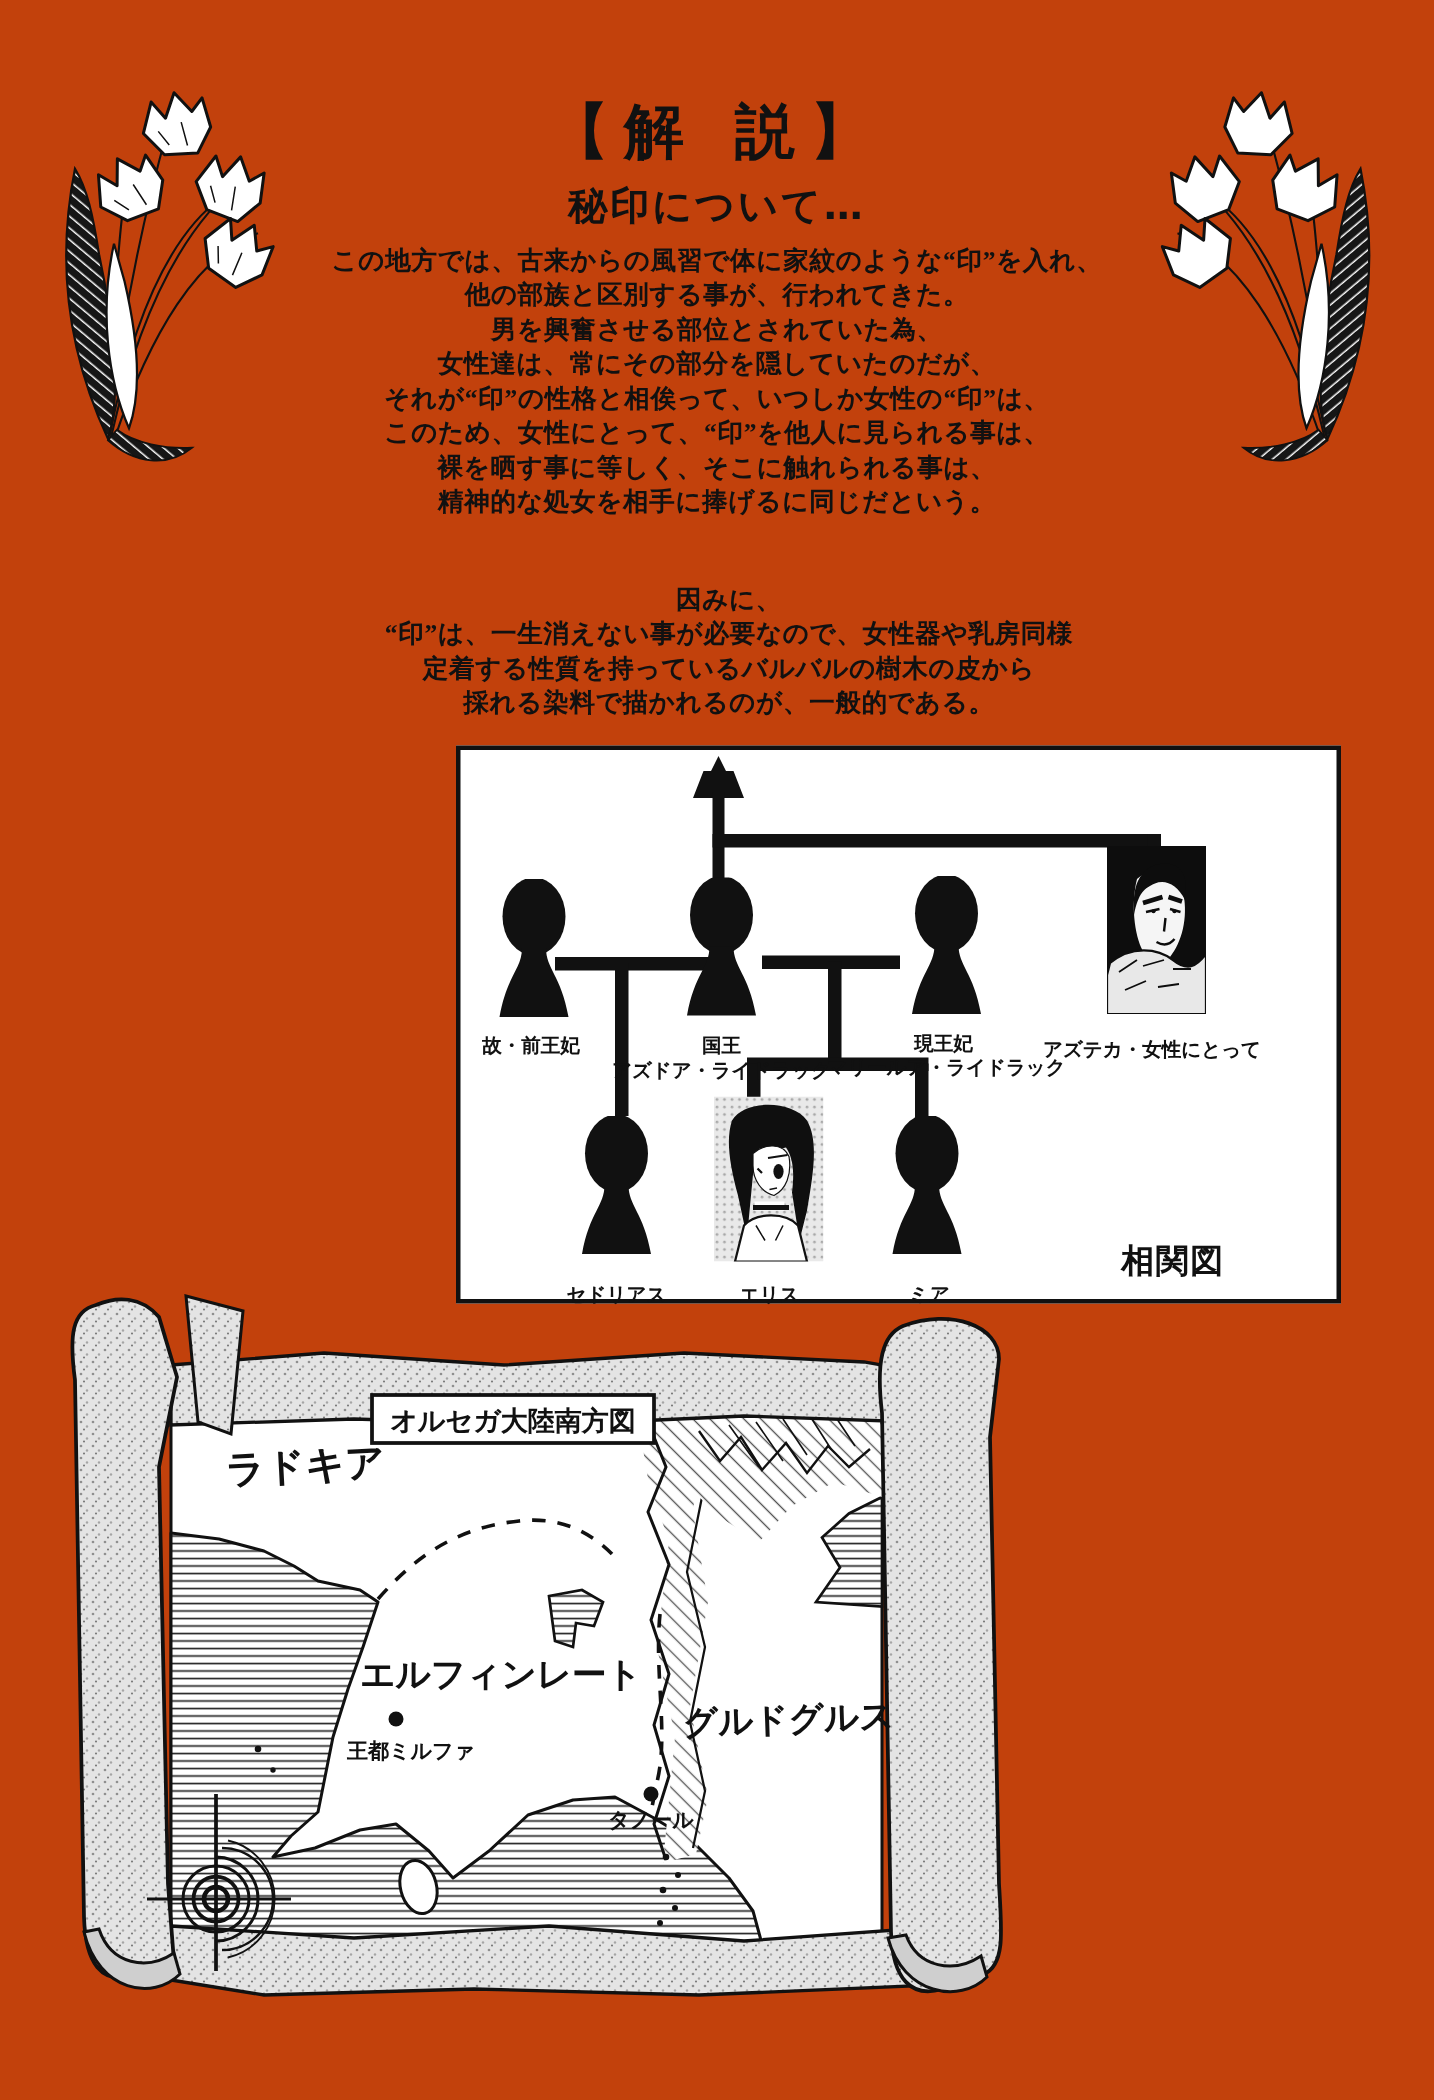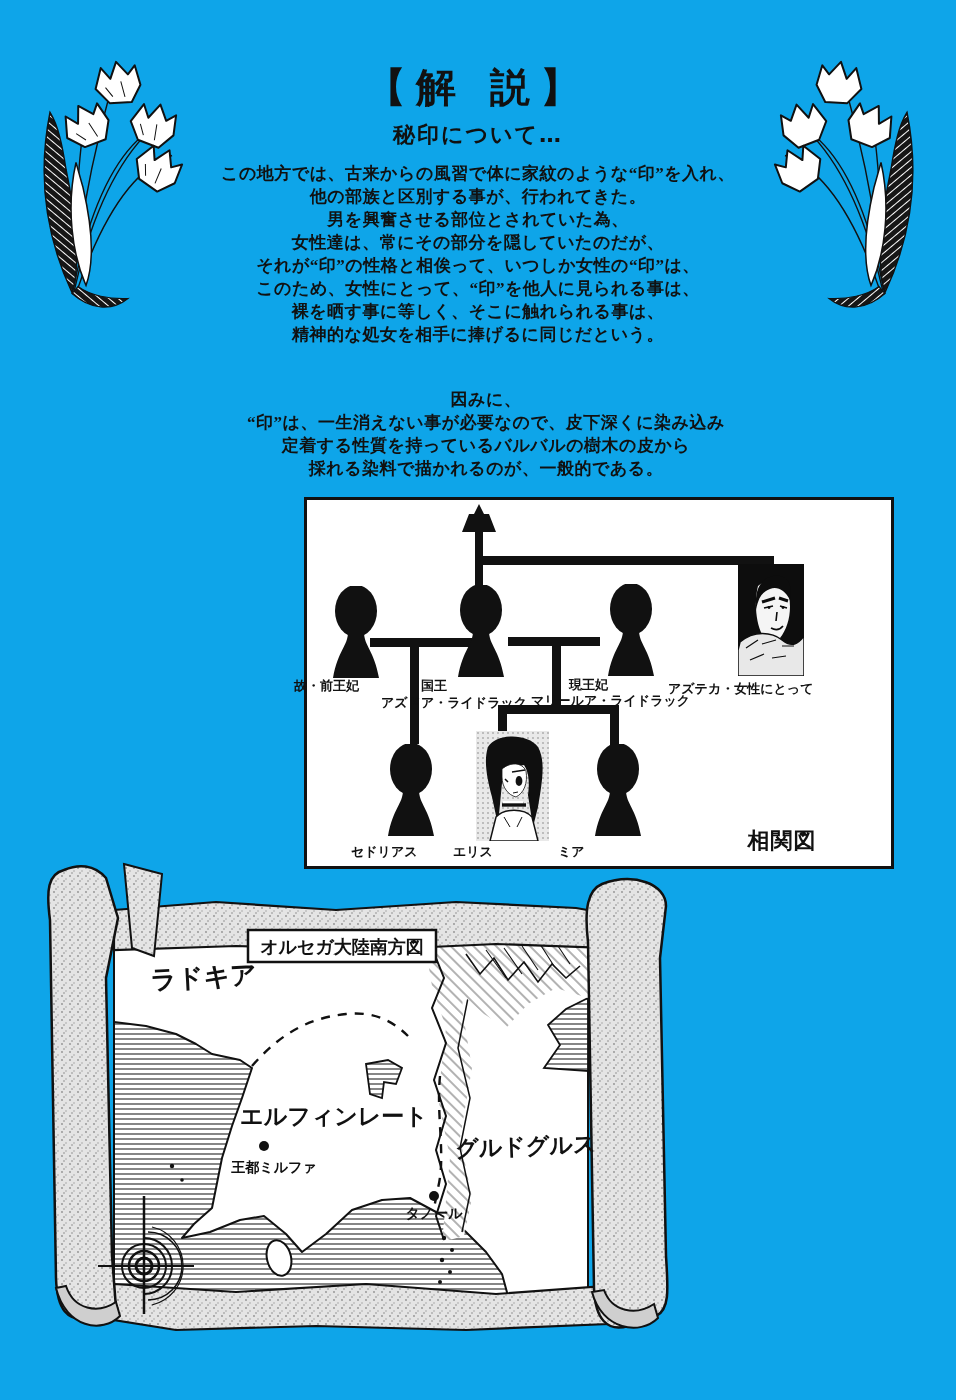--- a/index.html
+++ b/index.html
@@ -1,39 +1,39 @@
 <!DOCTYPE html>
 <html><head>
 <meta charset="utf-8">
 <style>
   html,body { margin:0; padding:0; background:#777; }
   .page {
     position:relative; width:956px; height:1400px; margin:0 auto;
-    background:#0ea5e9; color:#111; overflow:hidden;
+    background:#c2410c; color:#111; overflow:hidden;
     font-family:"DejaVu Sans", sans-serif;
   }
   .abs { position:absolute; }
   .ctr { text-align:center; left:0; right:0; }
   .page-title {
     top:60px; font-family:"DejaVu Serif", serif; font-size:40px; font-weight:900;
     letter-spacing:10px;
   }
-  .page-subtitle { top:120px; font-size:22px; font-weight:700; letter-spacing:2px; }
+  .page-subtitle { top:120px; font-size:26px; font-weight:700; letter-spacing:2px; }
   .para { font-size:17px; font-weight:700; line-height:23px; letter-spacing:0.5px;font-family:Liberation Serif, serif; }
   .para div { height:23px; }
   .p1 { top:162px; }
   .p2 { top:388px;padding-left:16px; }
 
   
   .tree-box {
     left:304px; top:497px; width:590px; height:372px;
     border:3px solid #111; background:#fff; box-sizing:border-box;
   }
   .tline { position:absolute; background:#111; }
-  .tlabel { position:absolute; font-size:13px; font-weight:700; line-height:15px; white-space:nowrap; }
+  .tlabel { position:absolute; font-size:13px; font-weight:700; text-align:center; line-height:15px; white-space:nowrap;margin-top:12px; }
   .tcaption { position:absolute; font-size:22px; font-weight:700; text-align:center; letter-spacing:1px; white-space:nowrap; }
   .portrait { position:absolute; overflow:hidden; }
 
   
   .map-wrap { left:36px; top:858px; width:660px; height:500px; }
   .flower-l { left:20px; top:56px; width:195px; height:268px; }
   .flower-r { left:742px; top:56px; width:195px; height:268px; transform:scaleX(-1); }
 </style>
 </head>
 <body>
@@ -105,21 +105,21 @@
     <div>男を興奮させる部位とされていた為、</div>
     <div>女性達は、常にその部分を隠していたのだが、</div>
     <div>それが“印”の性格と相俟って、いつしか女性の“印”は、</div>
     <div>このため、女性にとって、“印”を他人に見られる事は、</div>
     <div>裸を晒す事に等しく、そこに触れられる事は、</div>
     <div>精神的な処女を相手に捧げるに同じだという。</div>
   </div>
 
   <div class="abs ctr para p2">
     <div>因みに、</div>
-    <div>“印”は、一生消えない事が必要なので、皮下深くに染み込み</div>
+    <div>“印”は、一生消えない事が必要なので、女性器や乳房同様</div>
     <div>定着する性質を持っているバルバルの樹木の皮から</div>
     <div>採れる染料で描かれるのが、一般的である。</div>
   </div>
 
   <div class="abs tree-box">
 
     <svg class="abs" style="left:149px; top:4px;" width="46" height="28" viewBox="0 0 46 28">
       <path d="M6,28 L13,10 L18,10 L23,0 L28,10 L33,10 L40,28 Z" fill="#111"></path>
     </svg>
 
@@ -188,21 +188,21 @@
     </svg>
 
     <div class="tlabel" style="left:-13px; top:178px; width:120px;">故・前王妃</div>
     <div class="tlabel" style="left:114px; top:178px; width:120px;">国王</div>
     <div class="tlabel" style="left:74px; top:195px; width:200px;">アズドア・ライドラック</div>
     <div class="tlabel" style="left:262px; top:177px; width:120px;">現王妃</div>
     <div class="tlabel" style="left:224px; top:193px; width:200px;">マリールア・ライドラック</div>
     <div class="tlabel" style="left:361px; top:181px; width:200px;">アズテカ・女性にとって</div>
     <div class="tlabel" style="left:44px; top:344px; width:120px;">セドリアス</div>
     <div class="tlabel" style="left:146px; top:344px; width:120px;">エリス</div>
-    <div class="tlabel" style="left:251px; top:344px; width:120px;">ミア</div>
+    <div class="tlabel" style="left:251px; top:344px; width:120px;font-style:italic;">ミア</div>
 
     <div class="tcaption" style="left:355px; top:326px; width:240px;">相関図</div>
   </div>
 
   <svg class="abs map-wrap" viewBox="0 0 660 500">
     <defs>
       <pattern id="stip" width="8" height="8" patternUnits="userSpaceOnUse">
         <rect width="8" height="8" fill="#e4e4e4"></rect>
         <circle cx="2" cy="2" r="0.9" fill="#8f8f8f"></circle>
         <circle cx="6" cy="5" r="0.8" fill="#a5a5a5"></circle>

